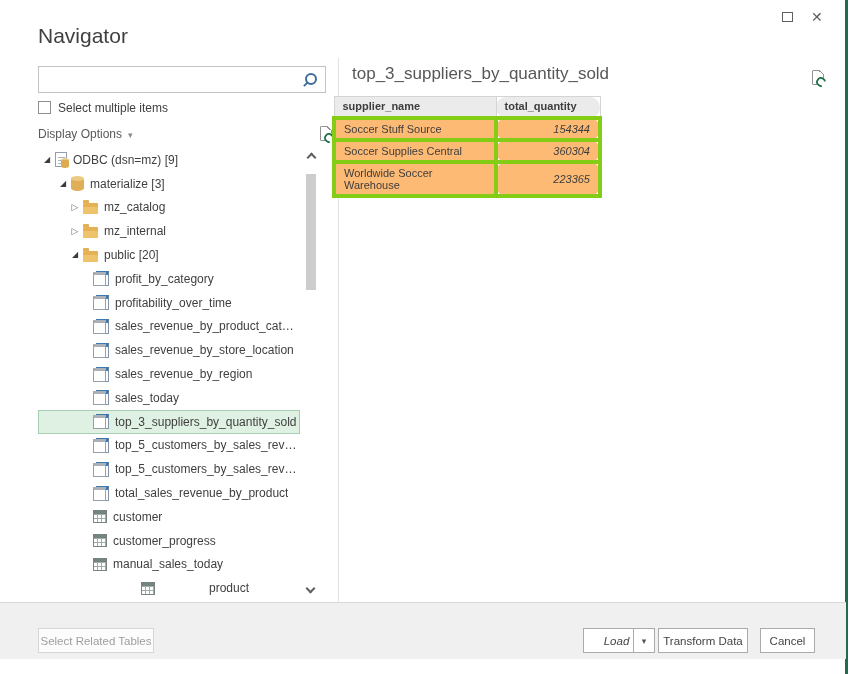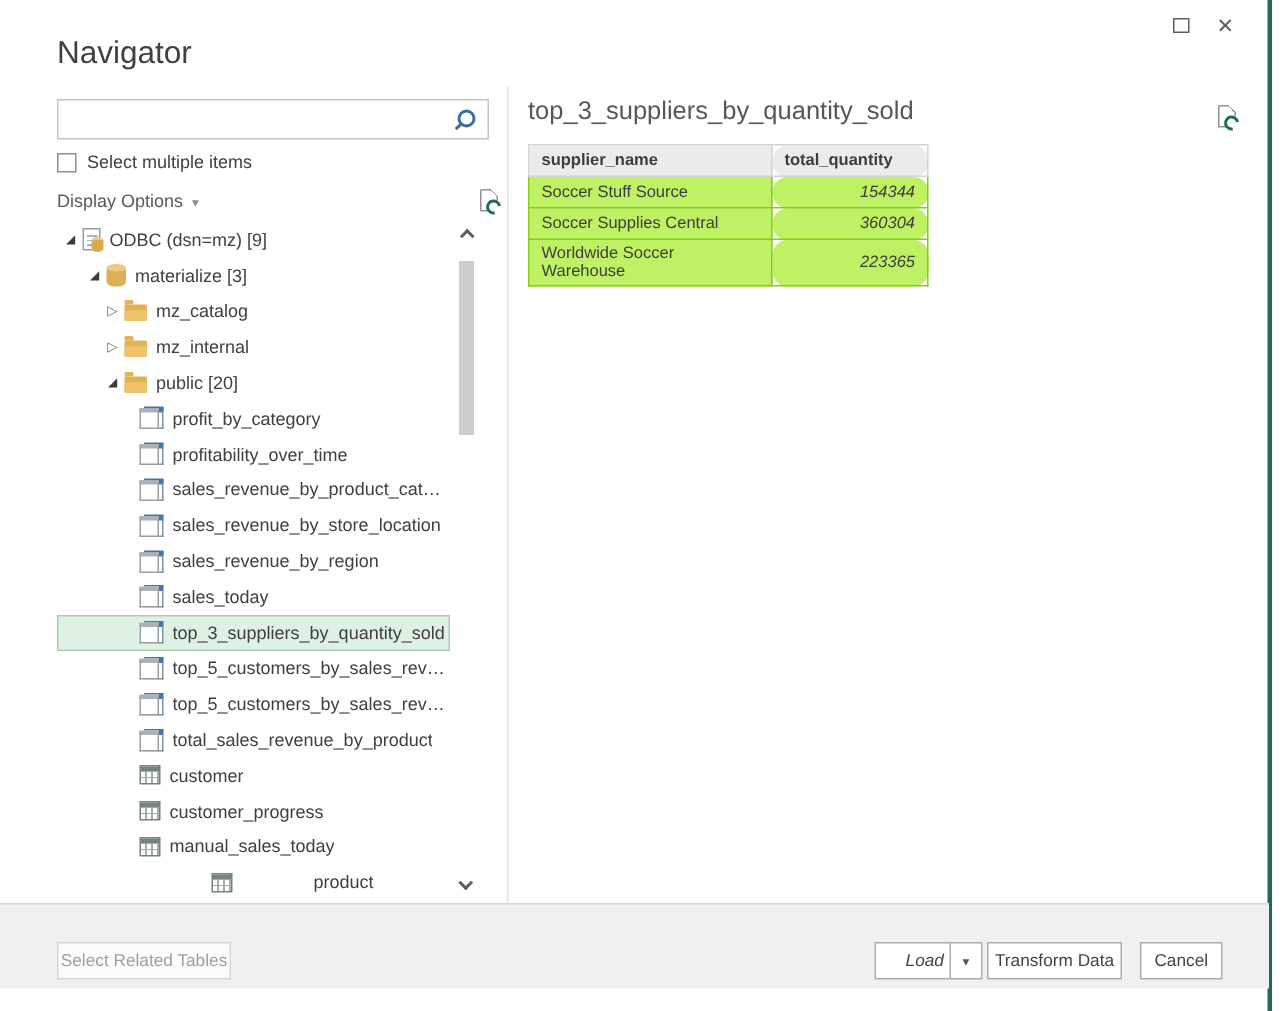--- a/index.html
+++ b/index.html
@@ -17,21 +17,21 @@
 
   .dlg-title { position:absolute; left:38px; top:24px; font-size:21px; font-weight:300; color:#404040; }
 
   
   .search-box { position:absolute; left:38px; top:66px; width:288px; height:27px; border:1px solid #c3c3c3; background:#fff; }
   .search-box input { position:absolute; left:0; top:0; width:100%; height:100%; border:0; outline:none; padding:0 28px 0 8px; font-size:12px; font-family:inherit; color:#333; background:transparent; }
   .search-icon { position:absolute; right:7px; top:6px; width:14px; height:14px; }
   .search-icon::before { content:''; position:absolute; right:1px; top:0; width:8px; height:8px; border:2px solid #3f6c9d; border-radius:50%; }
   .search-icon::after { content:''; position:absolute; left:1px; bottom:0; width:2px; height:6px; background:#3f6c9d; transform:rotate(45deg); }
 
-  .multi-row { position:absolute; left:38px; top:101px; display:flex; align-items:center; gap:7px; cursor:default; }
+  .multi-row { position:absolute; left:38px; top:101px; display:flex; align-items:flex-start; gap:7px; cursor:default; }
   .checkbox { width:13px; height:13px; border:1px solid #8f8f8f; background:#fff; display:inline-block; }
   .multi-label { font-size:12px; color:#404040; }
 
   .dispopts { position:absolute; left:38px; top:127px; font-size:12px; color:#595959; cursor:default; }
   .dispopts .caret { font-size:9px; color:#8a8a8a; margin-left:6px; }
 
   
   .ic { display:inline-block; flex:0 0 auto; }
 
   .refreshdoc-icon { position:relative; width:12px; height:15px; border:1px solid #929292; border-radius:1px; background:#fff; display:inline-block; }
@@ -75,23 +75,23 @@
   .vscroll { position:absolute; left:303px; top:150px; width:16px; height:448px; }
   .chev { display:block; width:7px; height:7px; border-style:solid; border-width:2px 2px 0 0; border-color:#5f5f5f; margin:2px auto; }
   .chev.up { transform:rotate(-45deg); margin-top:4px; }
   .chev.down { transform:rotate(135deg); position:absolute; bottom:4px; left:4px; }
   .vthumb { position:absolute; left:3px; top:24px; width:10px; height:116px; background:#cdcdcd; }
 
   .divider { position:absolute; left:338px; top:58px; width:1px; height:544px; background:#e1e1e1; }
 
   
   .preview-title { position:absolute; left:352px; top:64px; font-size:17px; font-weight:300; color:#575757; width:440px; white-space:nowrap; }
-  .preview-table { position:absolute; left:352px; top:96px; border-collapse:collapse; font-size:11px; color:#3d3d3d; }
+  .preview-table { position:absolute; left:332px; top:96px; border-collapse:collapse; font-size:11px; color:#3d3d3d; }
   .preview-table th { background:#ebebeb; border:1px solid #d4d4d4; font-weight:bold; text-align:left; padding:3px 8px; height:21px; }
-  .preview-table td { background:#bef264; border:1px solid #84cc16; padding:3px 8px; height:21px; }
+  .preview-table td { background:#fdba74; border:4px solid #84cc16; padding:3px 8px; height:21px; }
   .preview-table th:first-child, .preview-table td:first-child { width:162px; }
   .preview-table th:last-child, .preview-table td:last-child { width:104px;border-radius:10px; }
   .preview-table td.num { text-align:right; font-style:italic; }
 
   
   .footer { position:absolute; left:0; top:602px; width:846px; height:57px; background:#f0f0f0; border-top:1px solid #d9d9d9; }
   .btn { position:absolute; top:25px; height:25px; background:#ffffff; border:1px solid #ababab; font-size:11.5px; color:#444; display:flex; align-items:center; justify-content:center; font-family:inherit; cursor:default; }
   .btn.disabled { color:#9e9e9e; border-color:#d6d6d6; background:#fcfcfc; }
   .btn-select-related { left:38px; width:116px; }
   .btn-load { left:583px; width:67px;font-style:italic; }

